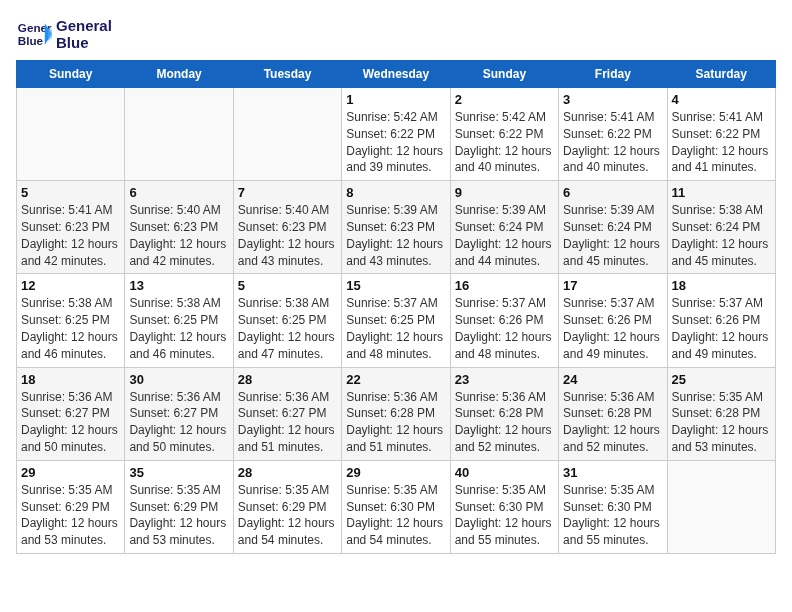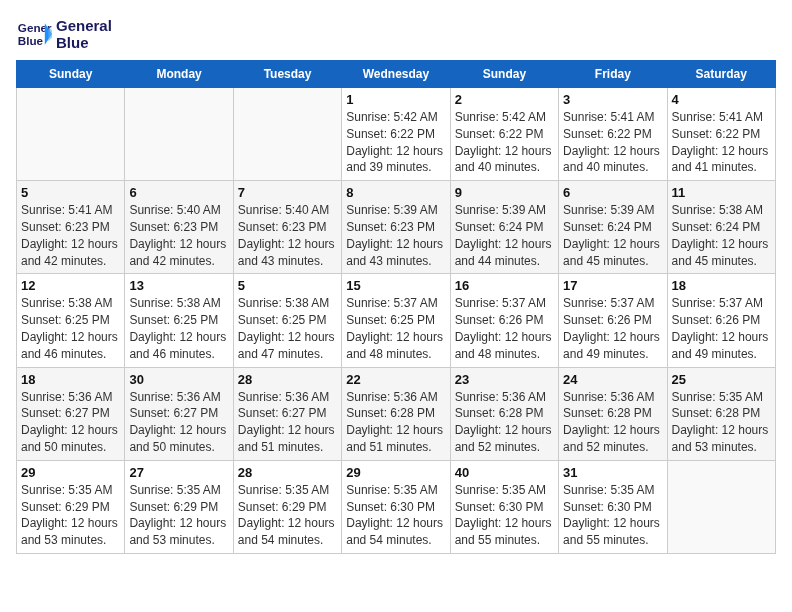--- a/index.html
+++ b/index.html
@@ -302,21 +302,21 @@
       </tr>
       <tr>
         <td>
           <span class="day-num">29</span>
           <div class="cell-text" style="white-space: pre-line;">Sunrise: 5:35 AM
 Sunset: 6:29 PM
 Daylight: 12 hours
 and 53 minutes.</div>
         </td>
         <td>
-          <span class="day-num">27</span>
+          <span class="day-num">35</span>
           <div class="cell-text" style="white-space: pre-line;">Sunrise: 5:35 AM
 Sunset: 6:29 PM
 Daylight: 12 hours
 and 53 minutes.</div>
         </td>
         <td>
           <span class="day-num">28</span>
           <div class="cell-text" style="white-space: pre-line;">Sunrise: 5:35 AM
 Sunset: 6:29 PM
 Daylight: 12 hours

